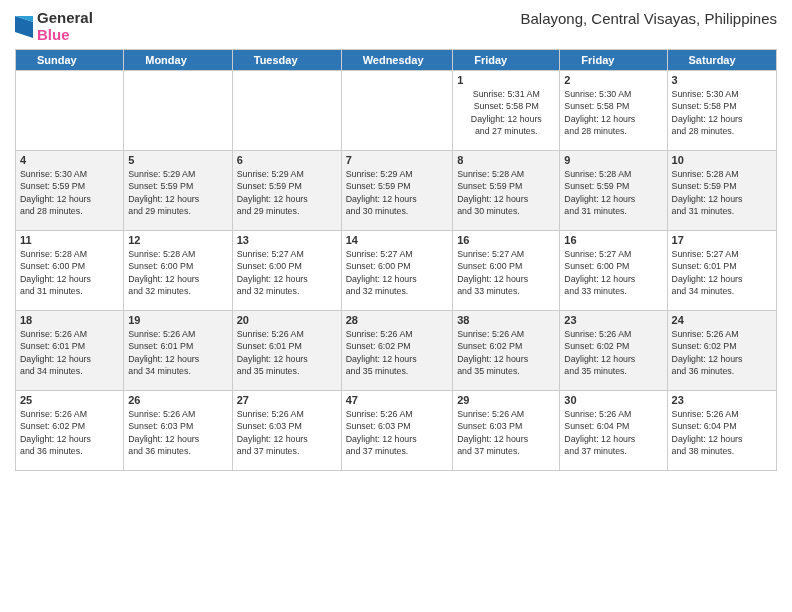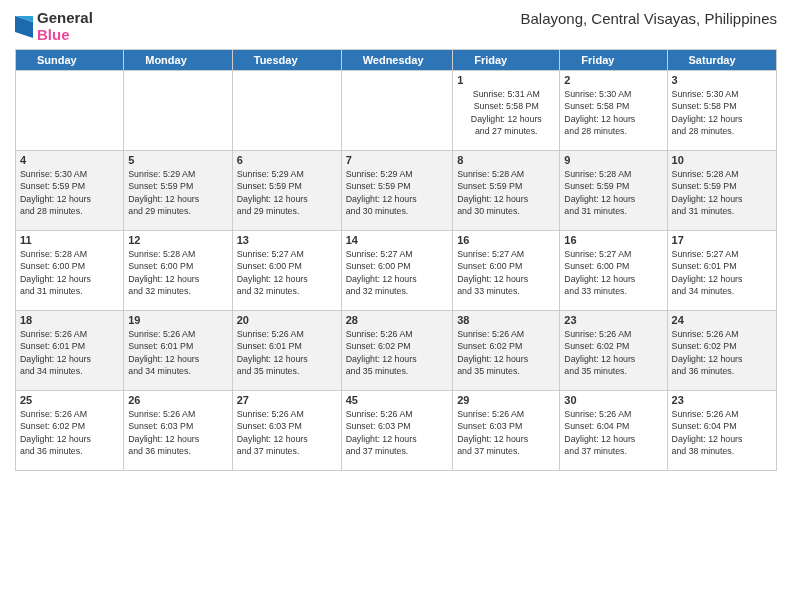--- a/index.html
+++ b/index.html
@@ -329,21 +329,21 @@
 and 36 minutes.</div>
           </td>
           <td>
             <span class="day-num">27</span>
             <div class="day-info" style="white-space: pre-line;">Sunrise: 5:26 AM
 Sunset: 6:03 PM
 Daylight: 12 hours
 and 37 minutes.</div>
           </td>
           <td>
-            <span class="day-num">45</span>
+            <span class="day-num">47</span>
             <div class="day-info" style="white-space: pre-line;">Sunrise: 5:26 AM
 Sunset: 6:03 PM
 Daylight: 12 hours
 and 37 minutes.</div>
           </td>
           <td>
             <span class="day-num">29</span>
             <div class="day-info" style="white-space: pre-line;">Sunrise: 5:26 AM
 Sunset: 6:03 PM
 Daylight: 12 hours

